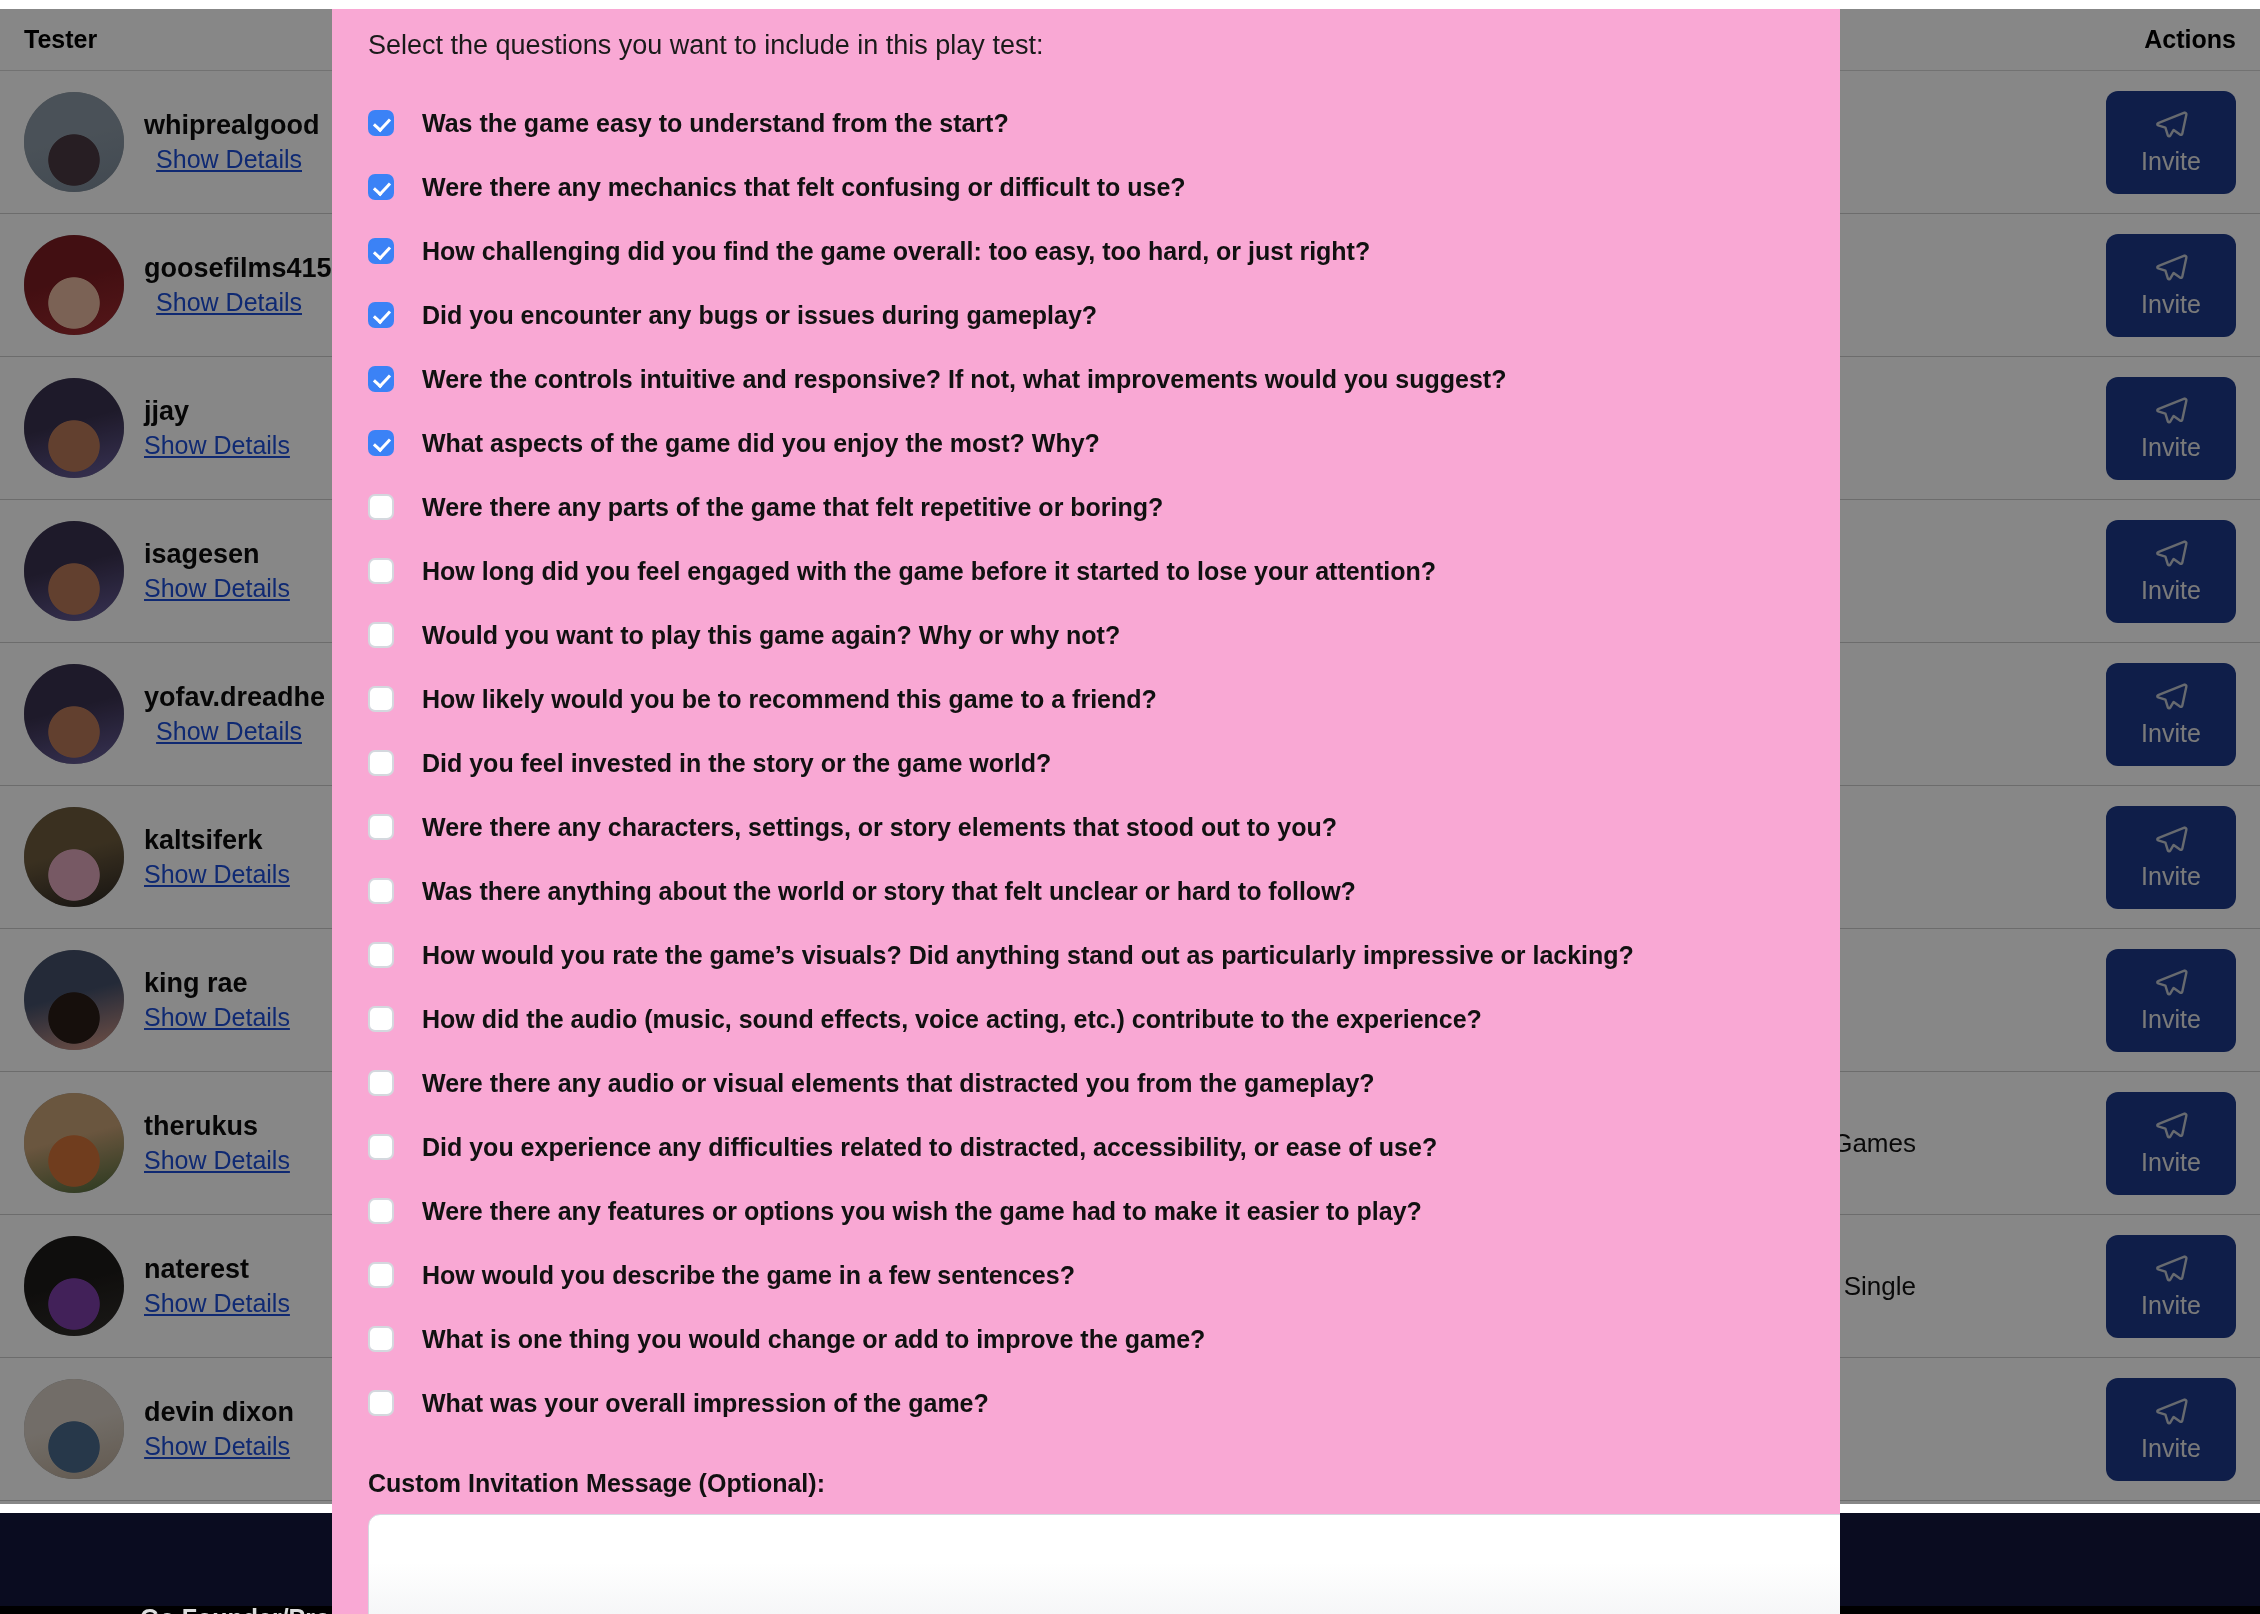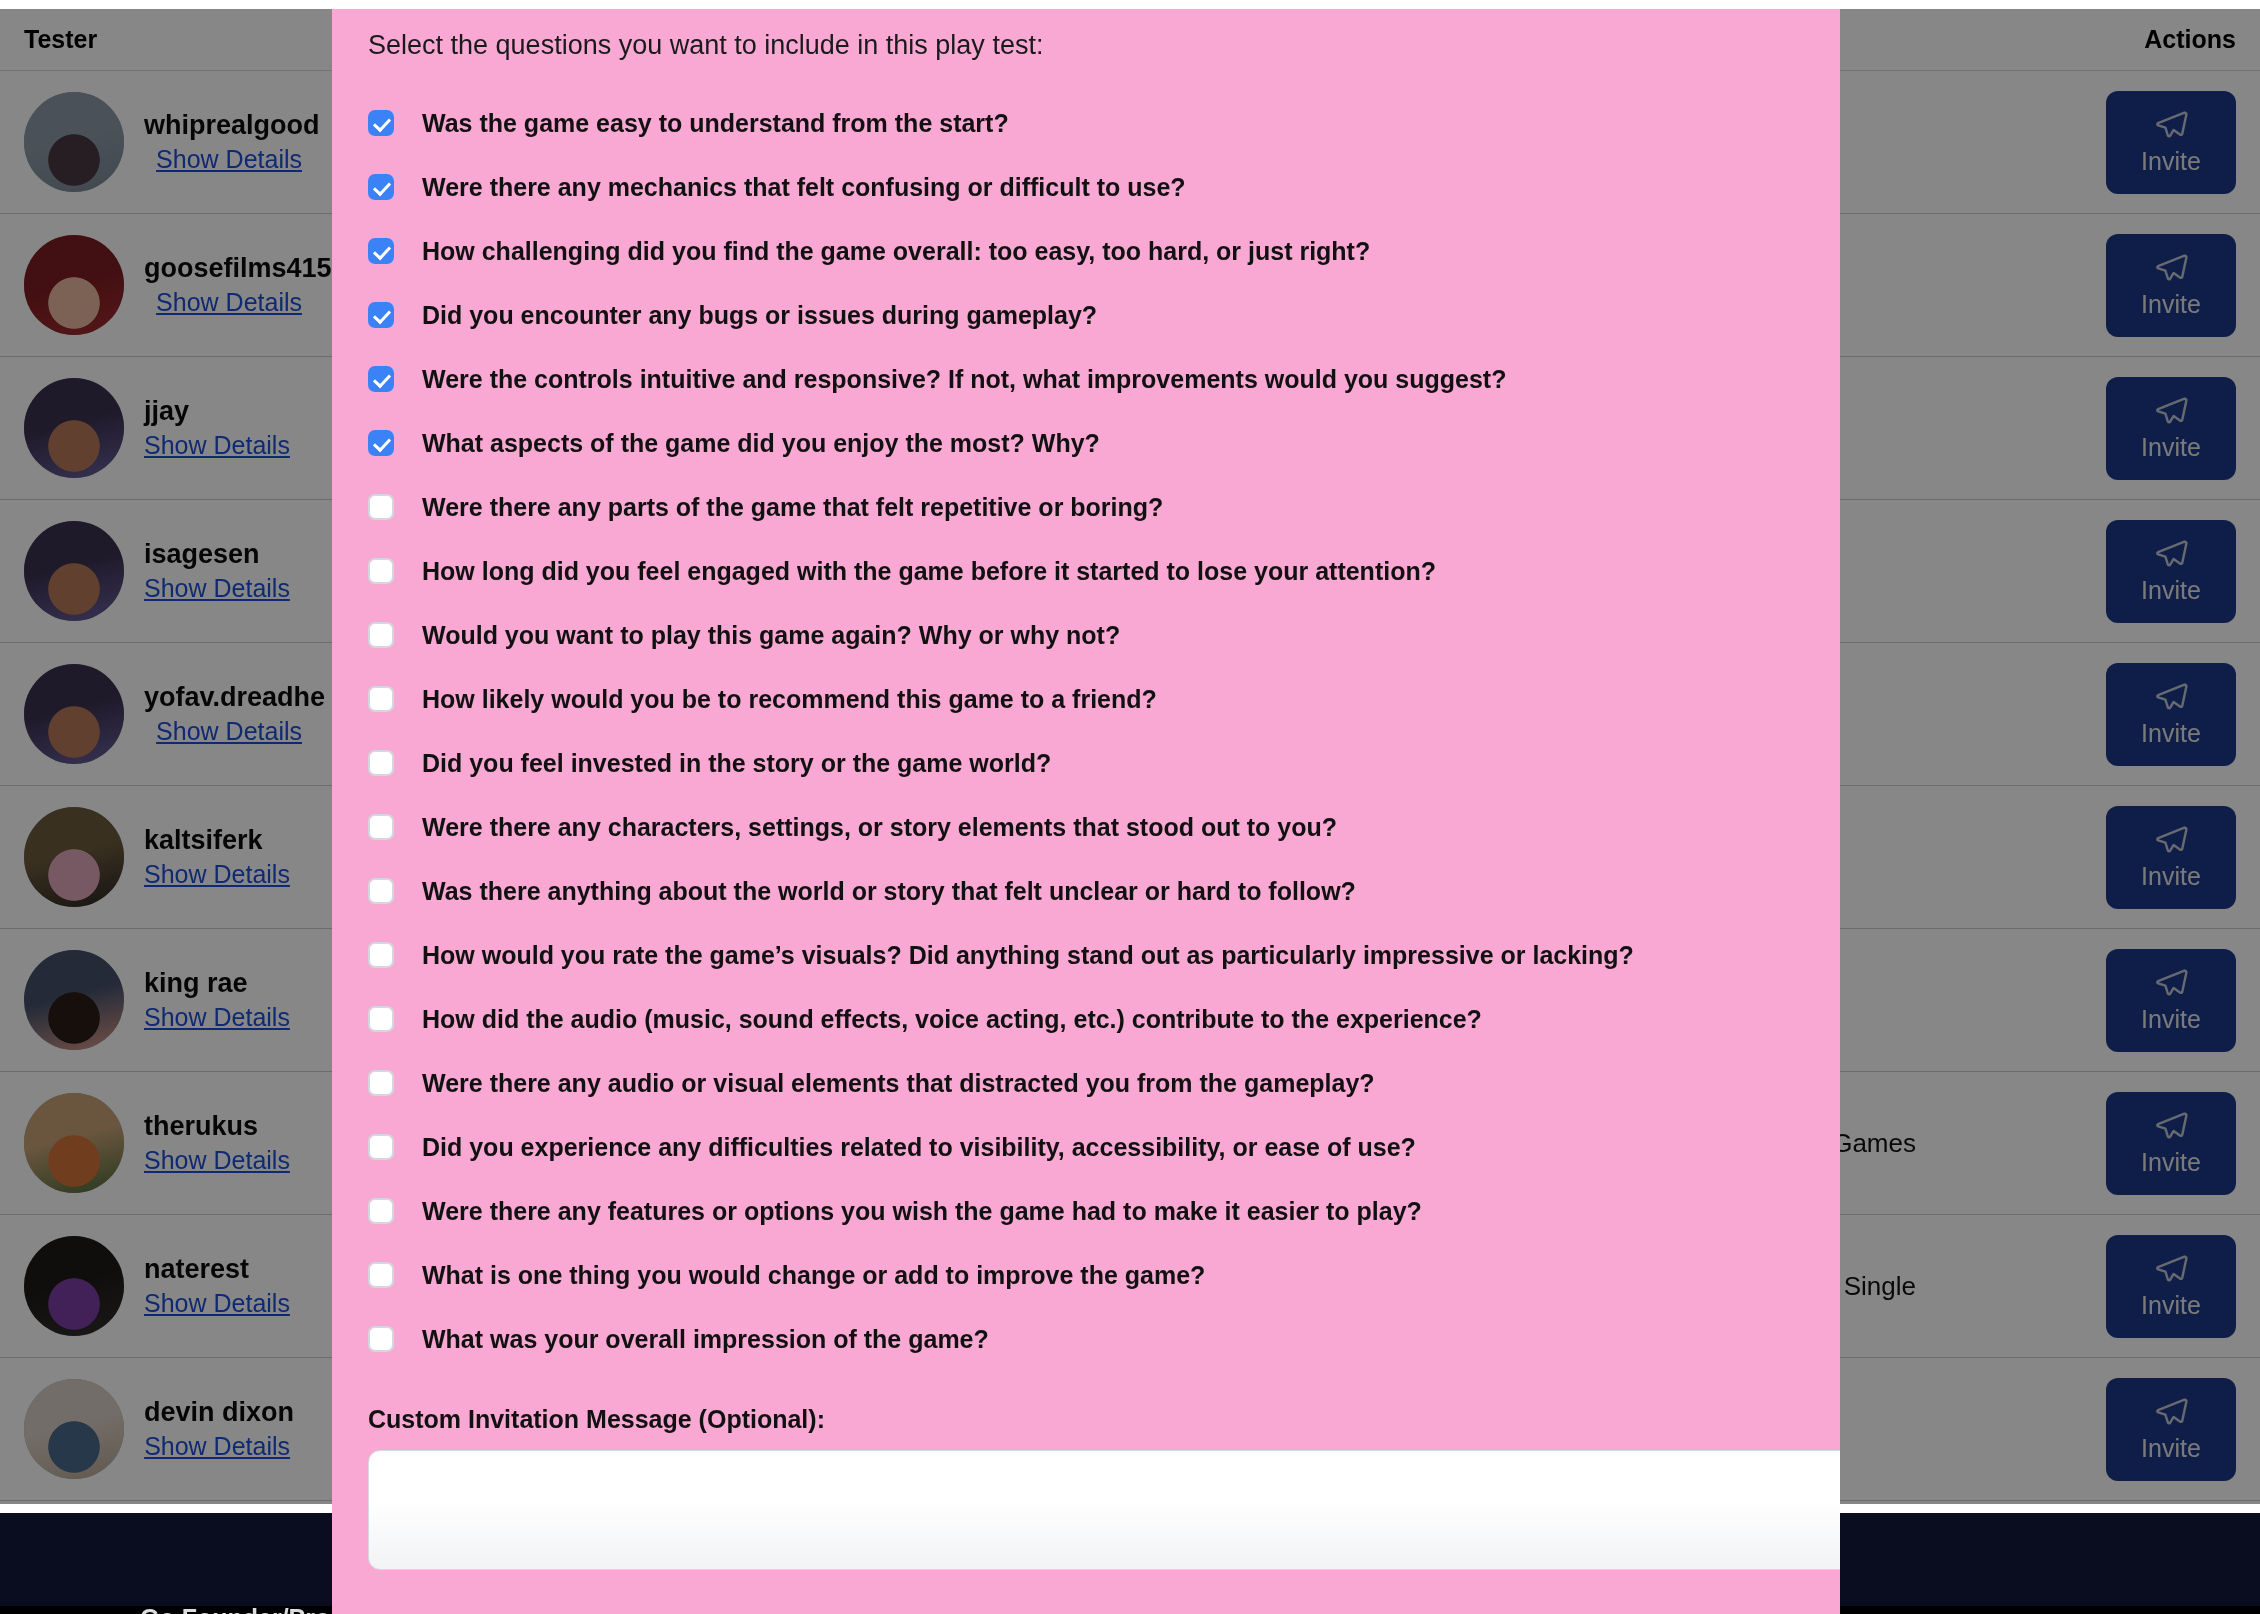--- a/index.html
+++ b/index.html
@@ -501,25 +501,29 @@
         <div class="q-row">
           <div class="cb"></div>
           <div class="q-label">How did the audio (music, sound effects, voice acting, etc.) contribute to the experience?</div>
         </div>
         <div class="q-row">
           <div class="cb"></div>
           <div class="q-label">Were there any audio or visual elements that distracted you from the gameplay?</div>
         </div>
         <div class="q-row">
           <div class="cb"></div>
-          <div class="q-label">Did you experience any difficulties related to visibility, accessibility, or ease of use?</div>
+          <div class="q-label">Did you experience any difficulties related to distracted, accessibility, or ease of use?</div>
         </div>
         <div class="q-row">
           <div class="cb"></div>
           <div class="q-label">Were there any features or options you wish the game had to make it easier to play?</div>
+        </div>
+        <div class="q-row">
+          <div class="cb"></div>
+          <div class="q-label">How would you describe the game in a few sentences?</div>
         </div>
         <div class="q-row">
           <div class="cb"></div>
           <div class="q-label">What is one thing you would change or add to improve the game?</div>
         </div>
         <div class="q-row">
           <div class="cb"></div>
           <div class="q-label">What was your overall impression of the game?</div>
         </div>
       </div>

